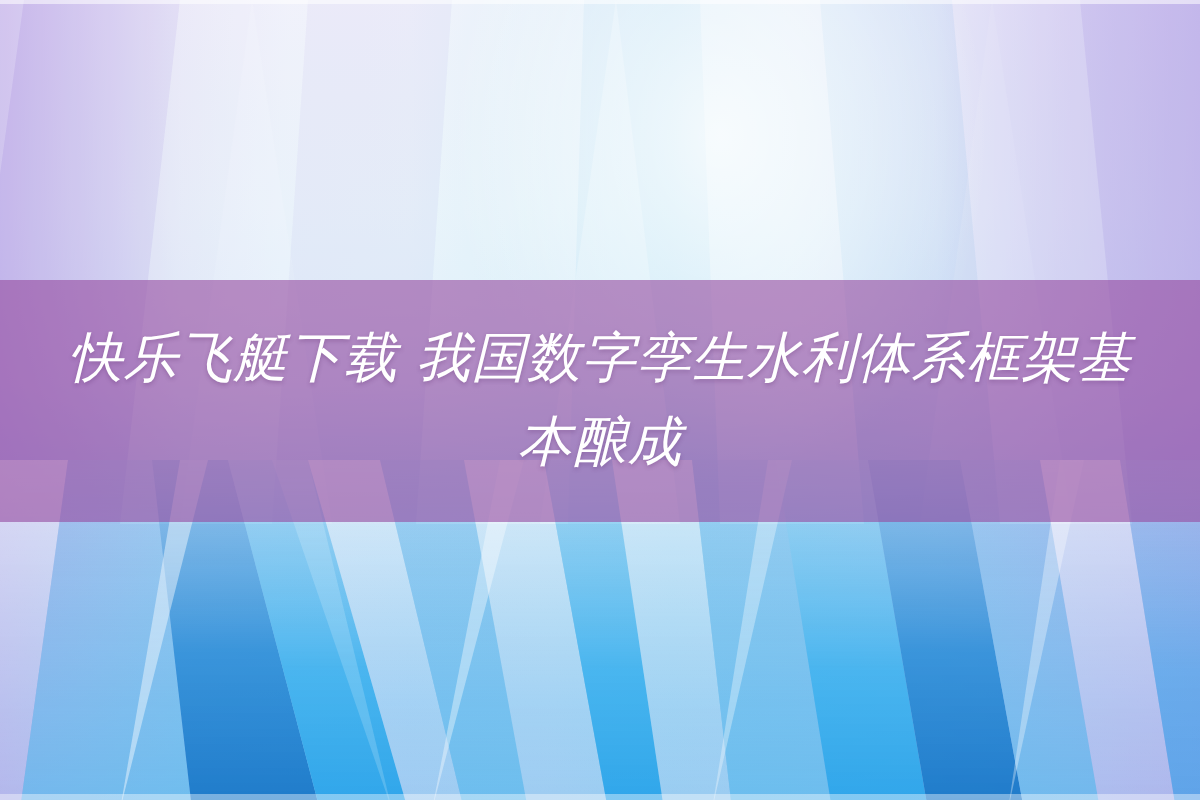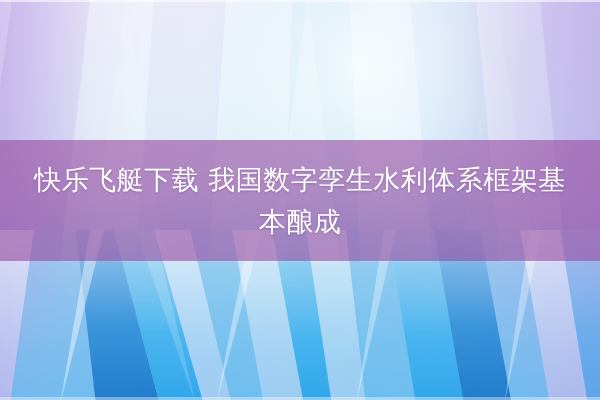--- a/index.html
+++ b/index.html
@@ -99,20 +99,21 @@
     left: 0;
     right: 0;
     top: 140px;
     height: 121px;
     background: rgba(150, 78, 162, 0.62);
     display: flex;
     align-items: center;
     justify-content: flex-end;
     box-sizing: border-box;
     padding: 0 26px;
+    font-style: italic;
   }
   .caption-text {
     width: 100%;
     text-align: center;
     color: #ffffff;
     font-size: 27px;
     line-height: 42px;
     letter-spacing: 0.5px;
     font-weight: 400;
     text-shadow: 0 1px 2px rgba(80,30,95,0.28);

